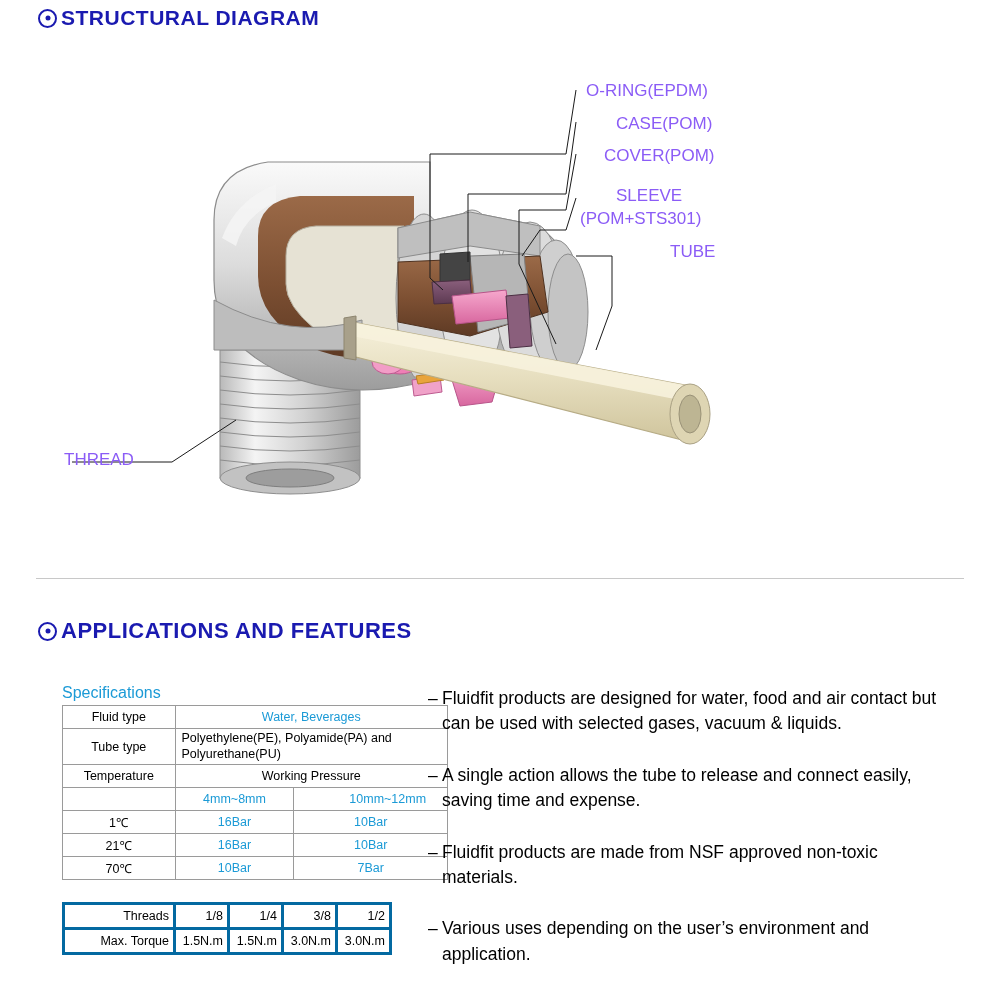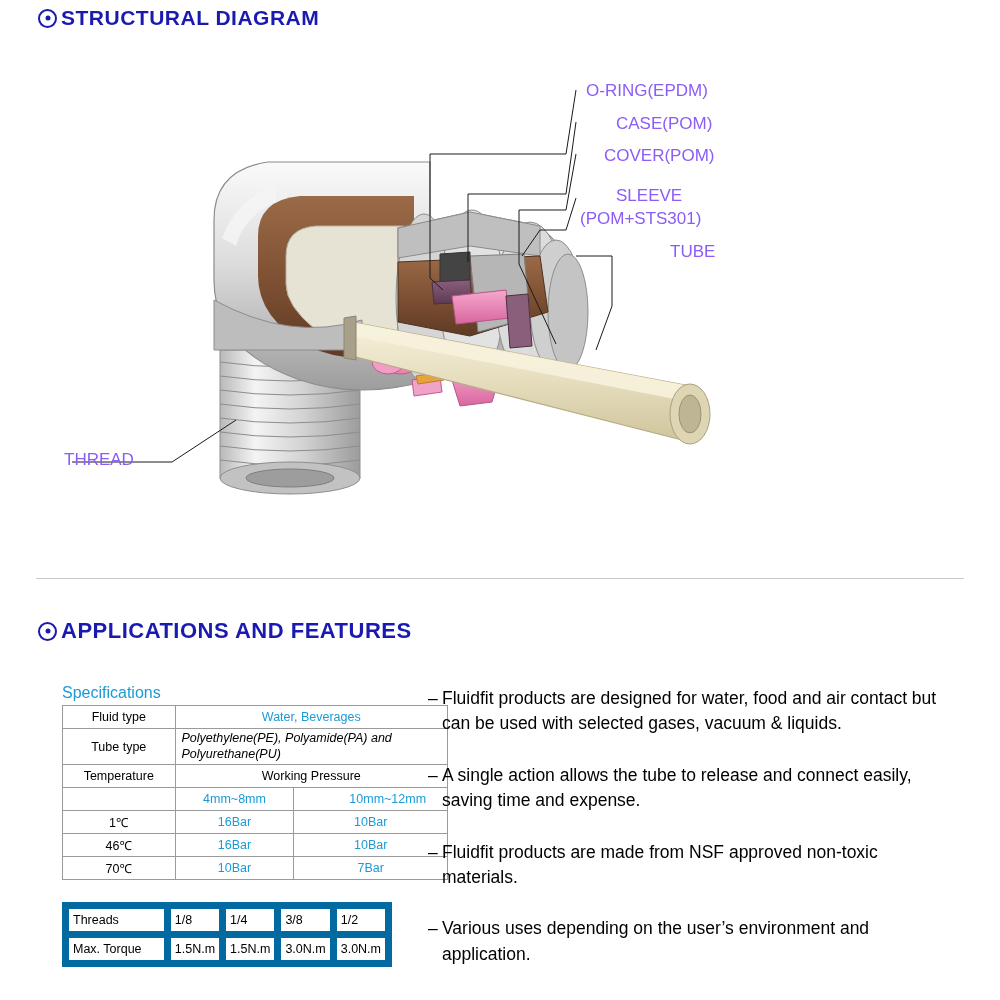--- a/index.html
+++ b/index.html
@@ -115,23 +115,23 @@
   td.left-label { text-align: center; }
 
   #torque-block { margin-top: 22px; }
   table.torque {
     border-collapse: collapse;
     width: 330px;
     font-size: 12.5px;
     margin-top: 4px;
   }
   table.torque td {
-    border: 7px solid #0369a1;
+    border: 3px solid #0369a1;
     padding: 2px 4px;
-    text-align: left;
+    text-align: right;
     height: 18px;
     margin-top: 11px;
   }
 
   
   #features {
     position: absolute;
     left: 428px;
     top: 686px;
     width: 530px;
@@ -303,38 +303,38 @@
   <div class="tbl-title">Specifications</div>
 
   <table class="spec">
     <tbody>
       <tr>
         <td class="left-label" style="width:105px;">Fluid type</td>
         <td class="blue" colspan="2">Water, Beverages</td>
       </tr>
       <tr>
         <td class="left-label">Tube type</td>
-        <td colspan="2" style="text-align:left; padding-left:6px; line-height:1.25;font-style:italic;">Polyethylene(PE), Polyamide(PA) and Polyurethane(PU)</td>
+        <td colspan="2" style="text-align:left; padding-left:6px; line-height:1.25;">Polyethylene(PE), Polyamide(PA) and Polyurethane(PU)</td>
       </tr>
       <tr>
         <td class="left-label">Temperature</td>
         <td colspan="2">Working Pressure</td>
       </tr>
       <tr>
         <td></td>
         <td class="blue" style="width:112px;">4mm~8mm</td>
         <td class="blue" style="width:112px;padding-left:38px;">10mm~12mm</td>
       </tr>
       <tr>
         <td>1℃</td>
         <td class="blue">16Bar</td>
         <td class="blue">10Bar</td>
       </tr>
       <tr>
-        <td>46℃</td>
+        <td>21℃</td>
         <td class="blue">16Bar</td>
         <td class="blue">10Bar</td>
       </tr>
       <tr>
         <td>70℃</td>
         <td class="blue">10Bar</td>
         <td class="blue">7Bar</td>
       </tr>
     </tbody>
   </table>

